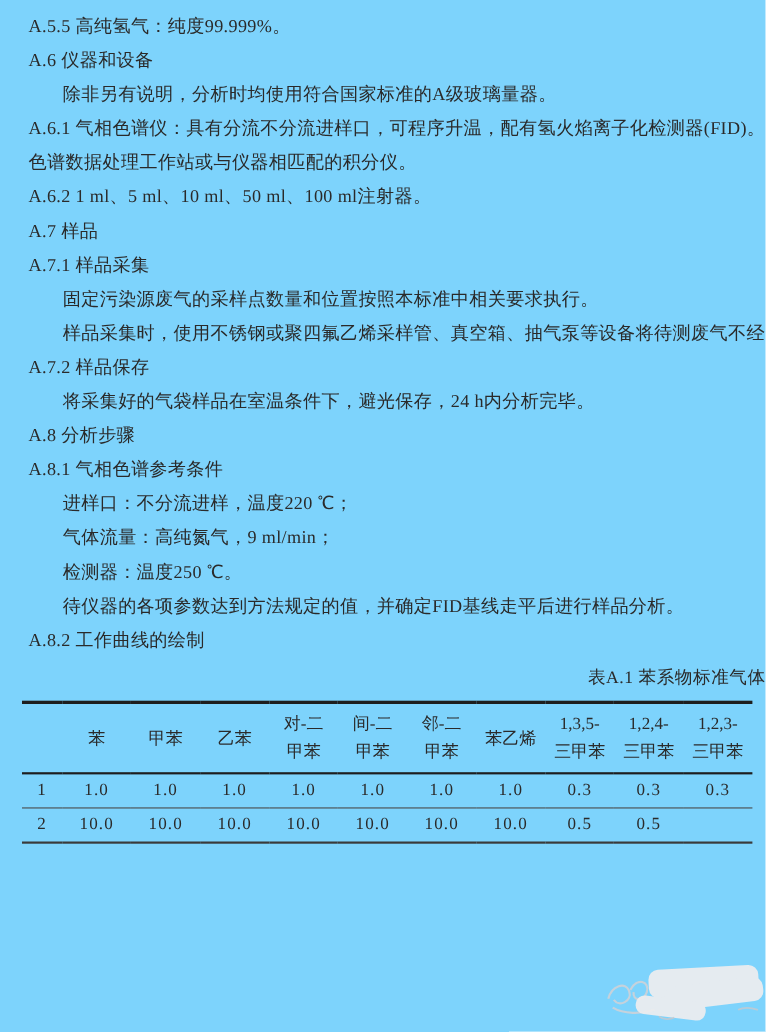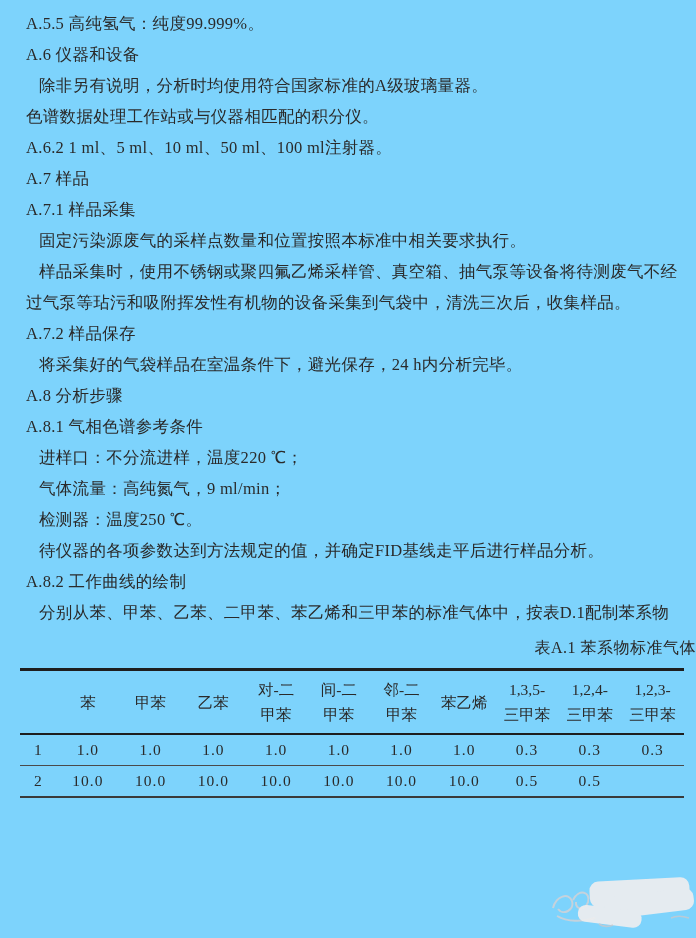--- a/index.html
+++ b/index.html
@@ -12,21 +12,21 @@
     overflow:hidden;
   }
   .doc { padding-top:8px; }
   .line {
     height:31px; line-height:31px;
     font-size:16.5px;
     padding-left:26px;
     white-space:nowrap;
     letter-spacing:0.3px;
   }
-  .line.indent-1 { padding-left:39px; }
+  .line.indent-1 { padding-left:57px; }
   .caption {
     height:40px; line-height:40px;
     text-align:right;
     font-size:16px;
     letter-spacing:0.5px;
   }
   table.stdtable {
     margin-left:20px;
     width:664px;
     border-collapse:collapse;
@@ -57,37 +57,36 @@
 </style>
 </head>
 <body>
 
 <div class="page">
 
   <div class="doc" id="doc-lines">
       <div class="line indent-0">A.5.5 高纯氢气：纯度99.999%。</div>
       <div class="line indent-0">A.6 仪器和设备</div>
       <div class="line indent-1">除非另有说明，分析时均使用符合国家标准的A级玻璃量器。</div>
+      <div class="line indent-0">A.6.1 气相色谱仪：具有分流不分流进样口，可程序升温，配有氢火焰离子化检测器(FID)。</div>
       <div class="line indent-0">色谱数据处理工作站或与仪器相匹配的积分仪。</div>
       <div class="line indent-0">A.6.2 1 ml、5 ml、10 ml、50 ml、100 ml注射器。</div>
       <div class="line indent-0">A.7 样品</div>
       <div class="line indent-0">A.7.1 样品采集</div>
       <div class="line indent-1">固定污染源废气的采样点数量和位置按照本标准中相关要求执行。</div>
       <div class="line indent-1">样品采集时，使用不锈钢或聚四氟乙烯采样管、真空箱、抽气泵等设备将待测废气不经</div>
-      <div class="line indent-0">过气泵等玷污和吸附挥发性有机物的设备采集到气袋中，清洗三次后，收集样品。</div>
       <div class="line indent-0">A.7.2 样品保存</div>
       <div class="line indent-1">将采集好的气袋样品在室温条件下，避光保存，24 h内分析完毕。</div>
       <div class="line indent-0">A.8 分析步骤</div>
       <div class="line indent-0">A.8.1 气相色谱参考条件</div>
       <div class="line indent-1">进样口：不分流进样，温度220 ℃；</div>
       <div class="line indent-1">气体流量：高纯氮气，9 ml/min；</div>
       <div class="line indent-1">检测器：温度250 ℃。</div>
       <div class="line indent-1">待仪器的各项参数达到方法规定的值，并确定FID基线走平后进行样品分析。</div>
       <div class="line indent-0">A.8.2 工作曲线的绘制</div>
-      <div class="line indent-1">分别从苯、甲苯、乙苯、二甲苯、苯乙烯和三甲苯的标准气体中，按表D.1配制苯系物</div>
     </div>
 
   <div class="caption">表A.1 苯系物标准气体</div>
 
   <table class="stdtable">
     <colgroup id="table-cols">
         <col style="width: 5.5%;">
         <col style="width: 9.45%;">
         <col style="width: 9.45%;">
         <col style="width: 9.45%;">

